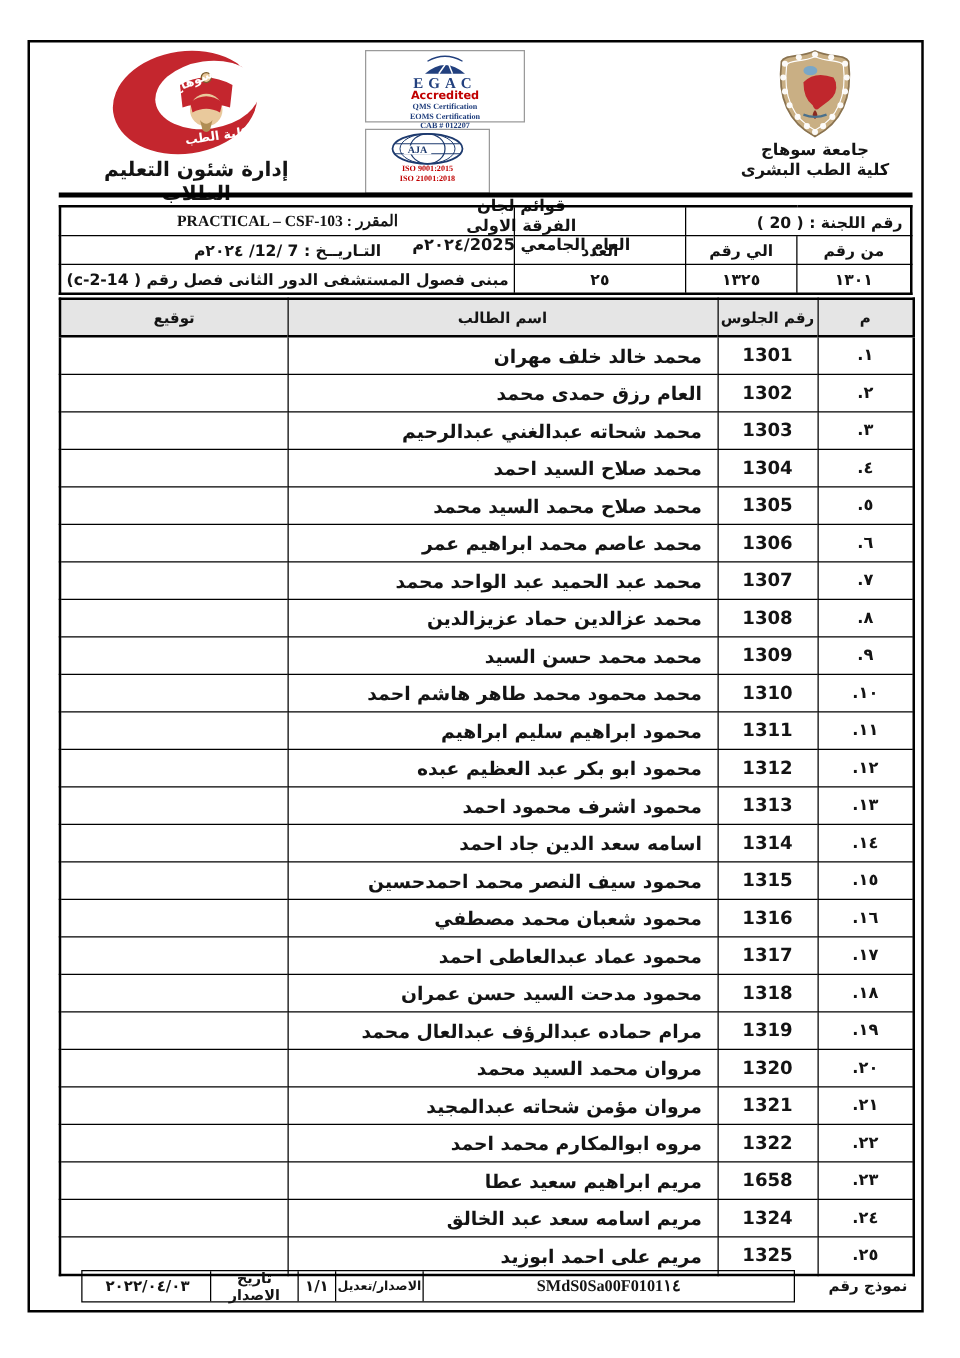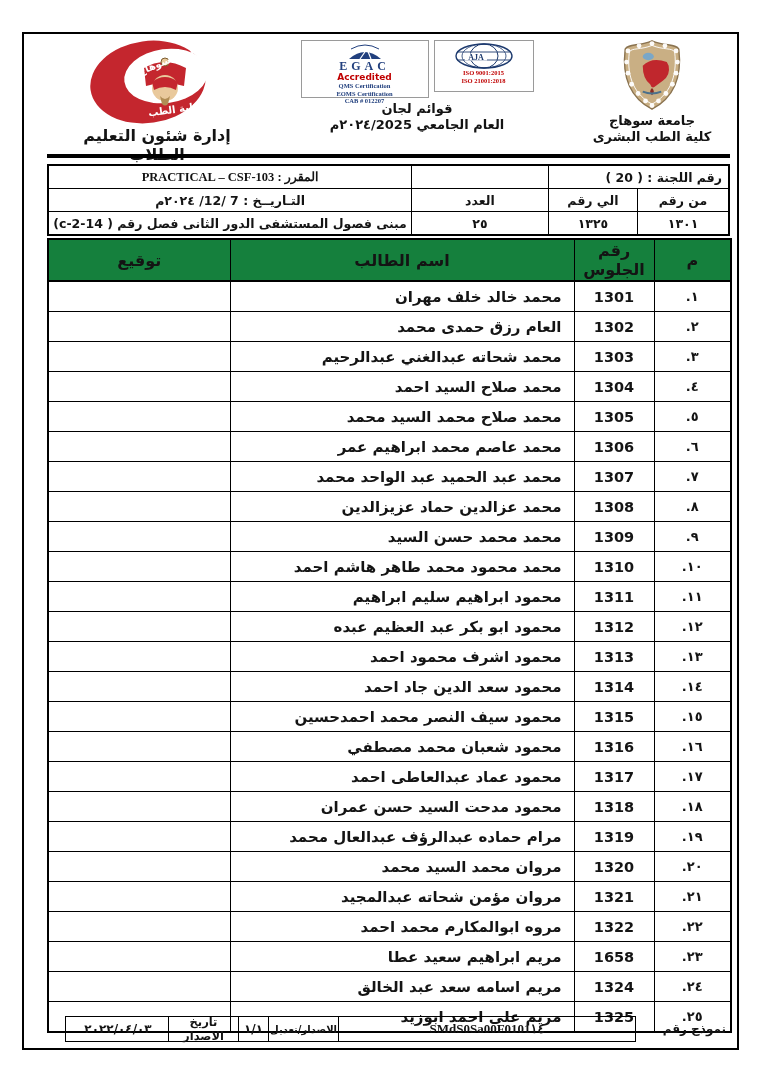--- a/index.html
+++ b/index.html
@@ -12,41 +12,41 @@
     position:absolute;left:22px;top:32px;width:717px;height:1018px;
     border:2px solid #000;background:#fff;box-sizing:border-box;
   }
   
   .logo-left{position:absolute;left:38px;top:4px;width:190px;text-align:center;}
   .logo-left .lbl{font-weight:bold;font-size:16px;margin-top:2px;}
   .arc-text{position:absolute;color:#fff;font-weight:bold;font-size:10px;white-space:nowrap;}
   .arc-top{left:54px;top:16px;transform:rotate(-22deg);}
   .arc-bottom{left:66px;top:66px;transform:rotate(-8deg);}
   .center-block{position:absolute;left:268px;top:6px;width:250px;text-align:center;}
-  .cert-row{display:flex;justify-content:center;align-items:flex-start;gap:5px;}
+  .cert-row{display:flex;justify-content:center;align-items:flex-start;gap:5px;flex-direction:column;}
   .cert-box{background:#fff;border:1px solid #9a9a9a;box-sizing:border-box;padding:2px 3px;text-align:center;}
   .egac-box{width:128px;height:58px;}
   .aja-box{width:100px;height:52px;}
   .egac-title{font-family:"Liberation Serif",serif;font-weight:bold;color:#22407e;font-size:12px;letter-spacing:4px;line-height:11px;}
   .egac-sub{font-weight:bold;color:#c00000;font-size:9px;line-height:10px;}
   .cert-line{font-family:"Liberation Serif",serif;font-weight:bold;color:#22407e;font-size:6.5px;line-height:7.5px;}
   .aja-line{font-family:"Liberation Serif",serif;font-weight:bold;color:#c00000;font-size:6.5px;line-height:7.5px;}
   .titles{margin-top:3px;font-weight:bold;font-size:13px;line-height:15.5px;}
   .right-block{position:absolute;left:553px;top:4px;width:150px;text-align:center;}
   .right-block .lbl{font-weight:bold;font-size:13px;line-height:15.5px;margin-top:1px;}
   .divider{position:absolute;left:23px;top:120px;width:683px;height:3.5px;background:#000;}
   
   table{border-collapse:collapse;table-layout:fixed;}
   .info-tbl{position:absolute;left:23px;top:130px;width:683px;border:2.5px solid #000;direction:rtl;}
   .info-tbl td{border:1px solid #000;text-align:center;font-weight:bold;font-size:12.5px;height:22px;padding:0 4px;overflow:hidden;}
   .info-tbl .right-pad{text-align:right;padding-right:6px;}
   .latin{font-family:"Liberation Serif",serif;margin-left:20px;}
   .count-hd{font-size:15px;}
   .stud-tbl{position:absolute;left:23px;top:204px;width:683px;border:2.5px solid #000;direction:rtl;}
-  .stud-tbl th{background:#15803d;border:1px solid #000;border-bottom:2px solid #000;font-weight:bold;font-size:16px;height:26px;}
+  .stud-tbl th{background:#e5e5e5;border:1px solid #000;border-bottom:2px solid #000;font-weight:bold;font-size:12px;height:26px;}
   .stud-tbl td{border:1px solid #000;height:29px;padding:0;overflow:hidden;}
   .cell-no{text-align:center;font-weight:bold;font-size:13px;}
   .cell-seat{text-align:center;font-weight:bold;font-size:14.5px;font-family:"DejaVu Sans",sans-serif;}
   .cell-name{text-align:right;font-weight:bold;font-size:15px;padding-right:12px !important;}
   .cell-sign{background:#fff;}
   
   .footer{position:absolute;left:41px;top:982px;width:667px;height:26px;direction:rtl;display:flex;align-items:stretch;font-weight:bold;font-size:12px;}
   .footer .form-label{width:96px;display:flex;align-items:center;justify-content:flex-start;padding-right:6px;box-sizing:border-box;}
   .footer .boxes{display:flex;border:1.5px solid #000;flex:1;}
   .footer .cell{border-left:1px solid #000;display:flex;align-items:center;justify-content:center;box-sizing:border-box;}
@@ -102,20 +102,21 @@
           <line x1="4" y1="17" x2="58" y2="17" stroke="#1d3a6e" stroke-width="0.9"></line>
           <rect x="12" y="10.5" width="22" height="7" fill="#ffffff"></rect>
           <text x="23" y="16.5" text-anchor="middle" font-family="Liberation Serif, serif" font-weight="bold" font-size="8" fill="#1d3a6e">AJA</text>
         </svg>
         <div class="aja-line">ISO 9001:2015</div>
         <div class="aja-line">ISO 21001:2018</div>
       </div>
     </div>
     <div class="titles">
       <div>قوائم لجان</div>
+      <div>الفرقة الاولى</div>
       <div>العام الجامعي ٢٠٢٤/2025م</div>
     </div>
   </div>
 
   <div class="right-block">
     <svg width="74" height="74" viewBox="0 0 80 80" style="display:block;margin:0 auto;">
       <path d="M40,3 C54,9 66,6 69,12 C73,46 61,66 40,77 C19,66 7,46 11,12 C14,6 26,9 40,3 Z" fill="#c9af84" stroke="#8a7350" stroke-width="1.5"></path>
       <path d="M40,8 C52,13 62,10.5 64.5,15 C68,44 57.5,62 40,71.5 C22.5,62 12,44 15.5,15 C18,10.5 28,13 40,8 Z" fill="none" stroke="#ffffff" stroke-width="1"></path>
       <g fill="#ffffff" opacity="0.95">
         <circle cx="40" cy="6" r="2.6"></circle>
@@ -264,21 +265,21 @@
     </tr>
         <tr>
       <td class="cell-no">١٣.</td>
       <td class="cell-seat">1313</td>
       <td class="cell-name">محمود اشرف محمود احمد</td>
       <td class="cell-sign"></td>
     </tr>
         <tr>
       <td class="cell-no">١٤.</td>
       <td class="cell-seat">1314</td>
-      <td class="cell-name">محمود سعد الدين جاد احمد</td>
+      <td class="cell-name">اسامه سعد الدين جاد احمد</td>
       <td class="cell-sign"></td>
     </tr>
         <tr>
       <td class="cell-no">١٥.</td>
       <td class="cell-seat">1315</td>
       <td class="cell-name">محمود سيف النصر محمد احمدحسين</td>
       <td class="cell-sign"></td>
     </tr>
         <tr>
       <td class="cell-no">١٦.</td>

